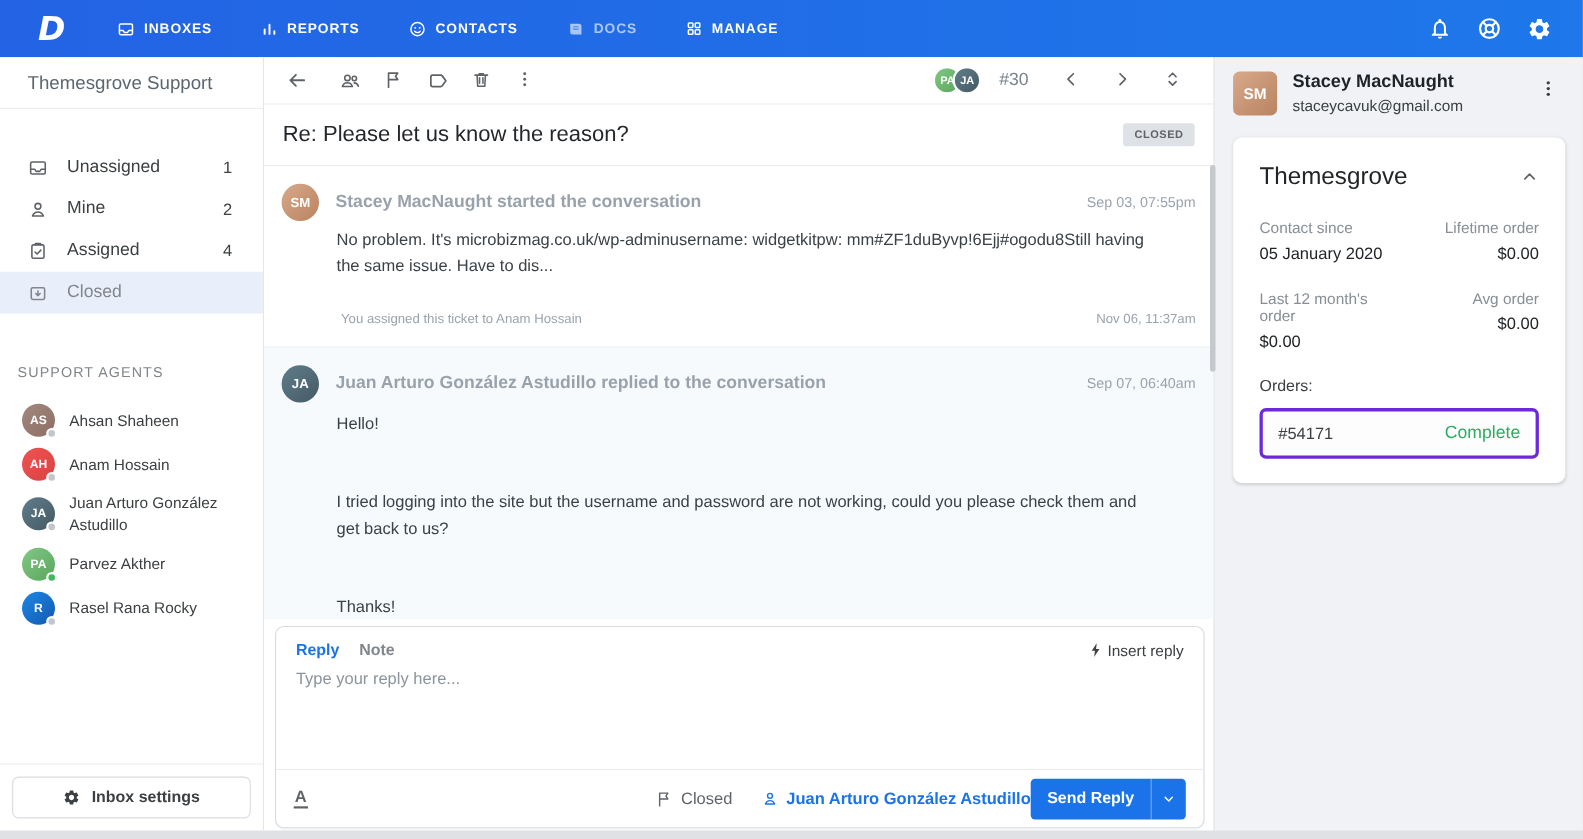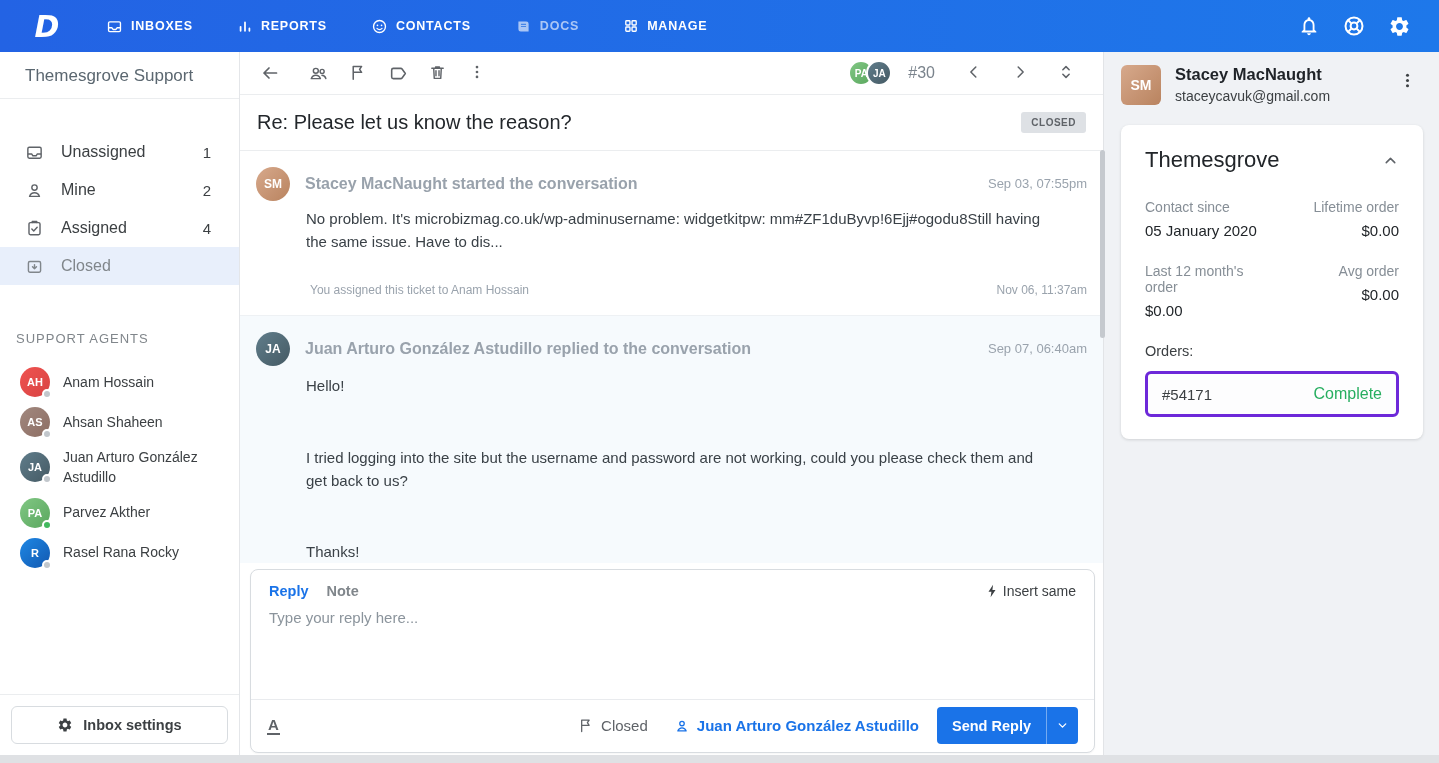--- a/index.html
+++ b/index.html
@@ -83,21 +83,21 @@
   .reply-input{flex:1;padding:6px 18px 0}
   .reply-input textarea{width:100%;height:85px;border:none;outline:none;resize:none;background:transparent;
     font-family:"Liberation Sans",sans-serif;font-size:15px;color:#3c4043}
   .reply-input textarea::placeholder{color:#8b949c}
   .reply-footer{height:53px;border-top:1px solid #e9ebee;display:flex;align-items:center;padding:0 16px}
   .fmt-a{font-size:15px;font-weight:bold;color:#5f6368;border-bottom:2px solid #5f6368;line-height:1.05;
     padding:0 1px;cursor:pointer}
   .foot-status{margin-left:auto;display:flex;align-items:center;gap:7px;font-size:15px;color:#5f6368;cursor:pointer}
   .foot-assignee{display:flex;align-items:center;gap:7px;font-size:15px;font-weight:bold;color:#1a73e8;
     margin-left:26px;cursor:pointer}
-  .send-btn{margin-left:18px;height:37px;background:#1a73e8;border:none;border-radius:4px;color:#fff;
+  .send-btn{height:37px;background:#1a73e8;border:none;border-radius:4px;color:#fff;
     display:flex;align-items:center;cursor:pointer;font-family:"Liberation Sans",sans-serif}
   .send-label{font-size:14.5px;font-weight:bold;padding:0 15px}
   .send-divider{width:1px;height:37px;background:rgba(255,255,255,.4)}
   .send-caret{width:31px;display:flex;align-items:center;justify-content:center;height:100%}
 
   .main-scrollthumb{position:absolute;left:1100px;top:98px;width:5px;height:188px;border-radius:3px;
     background:#c5c9ce;z-index:5}
 
   
   .rightpanel{flex:1;background:#f0f2f5;border-left:1px solid #e2e4e7;padding:13px 16px 0 17px}
@@ -253,32 +253,32 @@
             </svg>
         </span>
         <span class="flabel">Closed</span>
         <span class="fcount"></span>
       </div>
     </div>
 
     <div class="agents-header">SUPPORT AGENTS</div>
     <div class="agents">
       <div class="agent">
+        <span class="avatar av-ahsan">
+            <span>AS</span>
+            <span class="status-dot"></span>
+          </span>
+        <span class="aname">Ahsan Shaheen</span>
+      </div>
+      <div class="agent">
         <span class="avatar av-anam">
             <span>AH</span>
             <span class="status-dot"></span>
           </span>
         <span class="aname">Anam Hossain</span>
-      </div>
-      <div class="agent">
-        <span class="avatar av-ahsan">
-            <span>AS</span>
-            <span class="status-dot"></span>
-          </span>
-        <span class="aname">Ahsan Shaheen</span>
       </div>
       <div class="agent">
         <span class="avatar av-juan">
             <span>JA</span>
             <span class="status-dot"></span>
           </span>
         <span class="aname">Juan Arturo González Astudillo</span>
       </div>
       <div class="agent">
         <span class="avatar av-parvez">
@@ -407,21 +407,21 @@
     </div>
 
     <div class="reply-card">
       <div class="reply-tabs">
         <span class="rtab active">Reply</span>
         <span class="rtab">Note</span>
         <span class="insert-reply">
           <svg width="12" height="14" viewBox="0 0 16 20" fill="currentColor">
               <path d="M9.5 1 3 11h4.2L6 19l7-10.5H8.6z"></path>
             </svg>
-          <span>Insert same</span>
+          <span>Insert reply</span>
         </span>
       </div>
       <div class="reply-input">
         <textarea placeholder="Type your reply here..." style=""></textarea>
       </div>
       <div class="reply-footer">
         <span class="fmt-a">A</span>
         <span class="foot-status">
           <svg width="17" height="17" viewBox="0 0 20 20" fill="none" stroke="currentColor" stroke-width="1.5" stroke-linejoin="round" stroke-linecap="round">
               <path d="M5.5 17.2V3.6h8.8l-2.1 3.1 2.1 3.1H5.5"></path>

